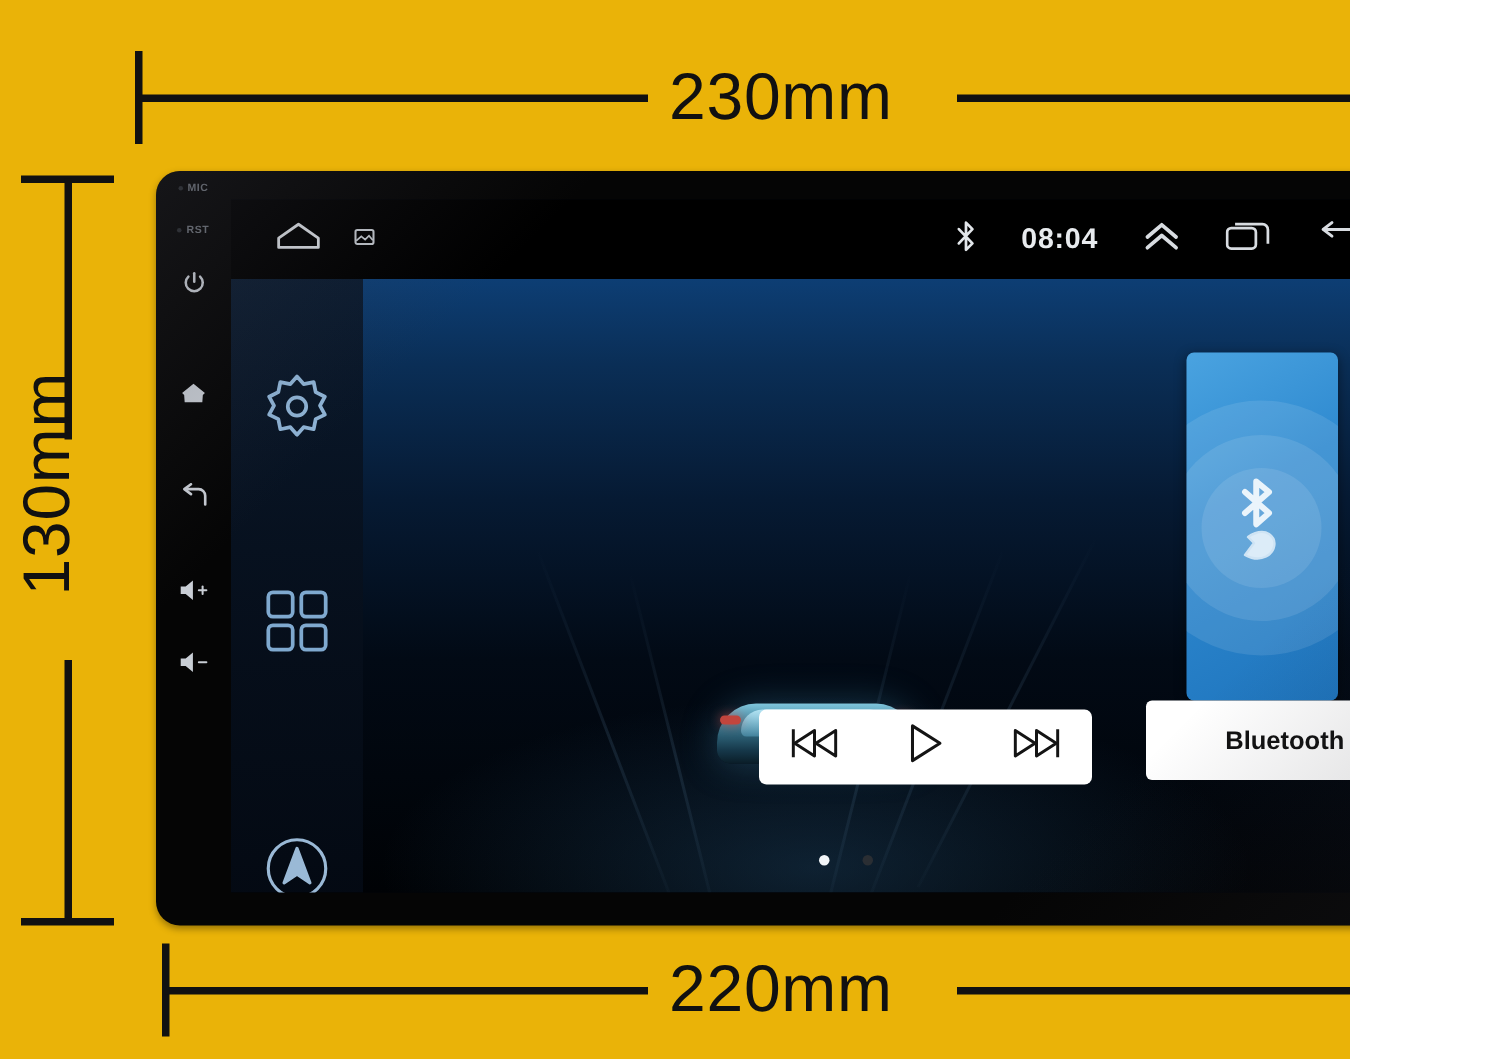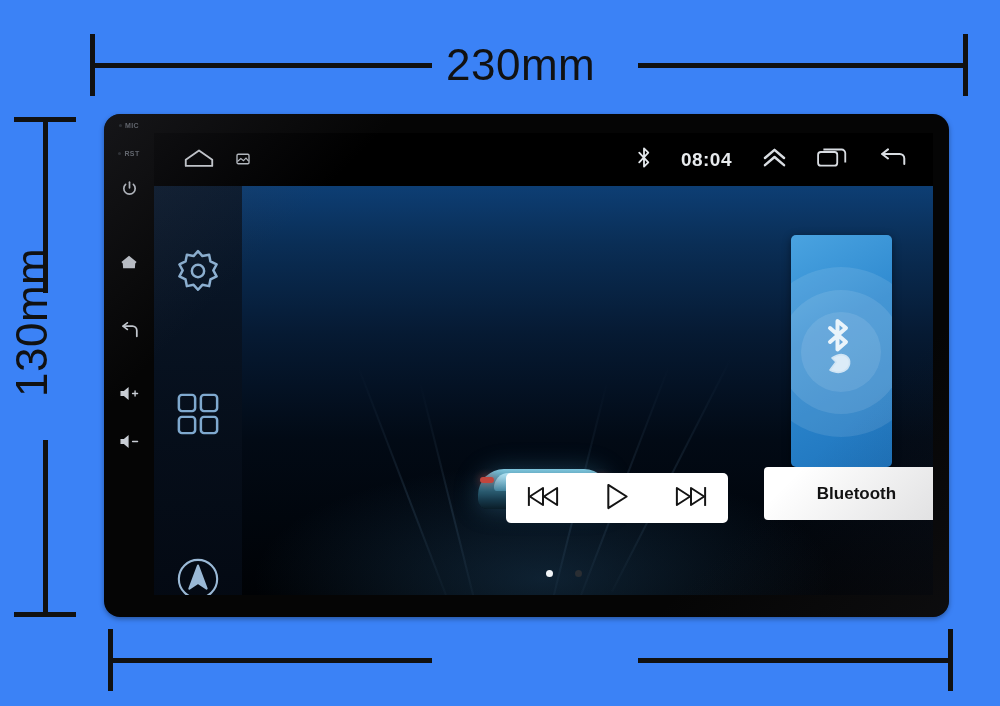--- a/index.html
+++ b/index.html
@@ -4,23 +4,23 @@
 <title>Car Head Unit Dimensions</title>
 <style>
   * { box-sizing: border-box; }
   html, body {
     margin: 0; padding: 0;
     background: #ffffff;
     font-family: "Liberation Sans", sans-serif;
   }
   #root {
     position: relative;
-    width: 1000px;
+    width: 900px;
     height: 706px;
-    background: #3b82f6;
+    background: #eab308;
     overflow: hidden;
   }
 
   
   .dim-label {
     position: absolute;
     font-family: "Liberation Sans", sans-serif;
     font-weight: 400;
     color: #111111;
     white-space: nowrap;
@@ -324,20 +324,21 @@
   <div class="dim-tick-h" id="dim-left-tick-t"></div>
   <div class="dim-tick-h" id="dim-left-tick-b"></div>
   <div class="dim-line-v" id="dim-left-line-t"></div>
   <div class="dim-line-v" id="dim-left-line-b"></div>
   <div class="dim-label" id="dim-left-label">130mm</div>
 
   <div class="dim-tick-v" id="dim-bot-tick-l"></div>
   <div class="dim-tick-v" id="dim-bot-tick-r"></div>
   <div class="dim-line-h" id="dim-bot-line-l"></div>
   <div class="dim-line-h" id="dim-bot-line-r"></div>
+  <div class="dim-label" id="dim-bot-label">220mm</div>
 
   <div id="device">
 
     <div id="hw-strip">
 
       <div class="hw-item" style="top:8px;">
         <span class="pinhole"></span>
         <span class="hw-text">MIC</span>
       </div>
 

